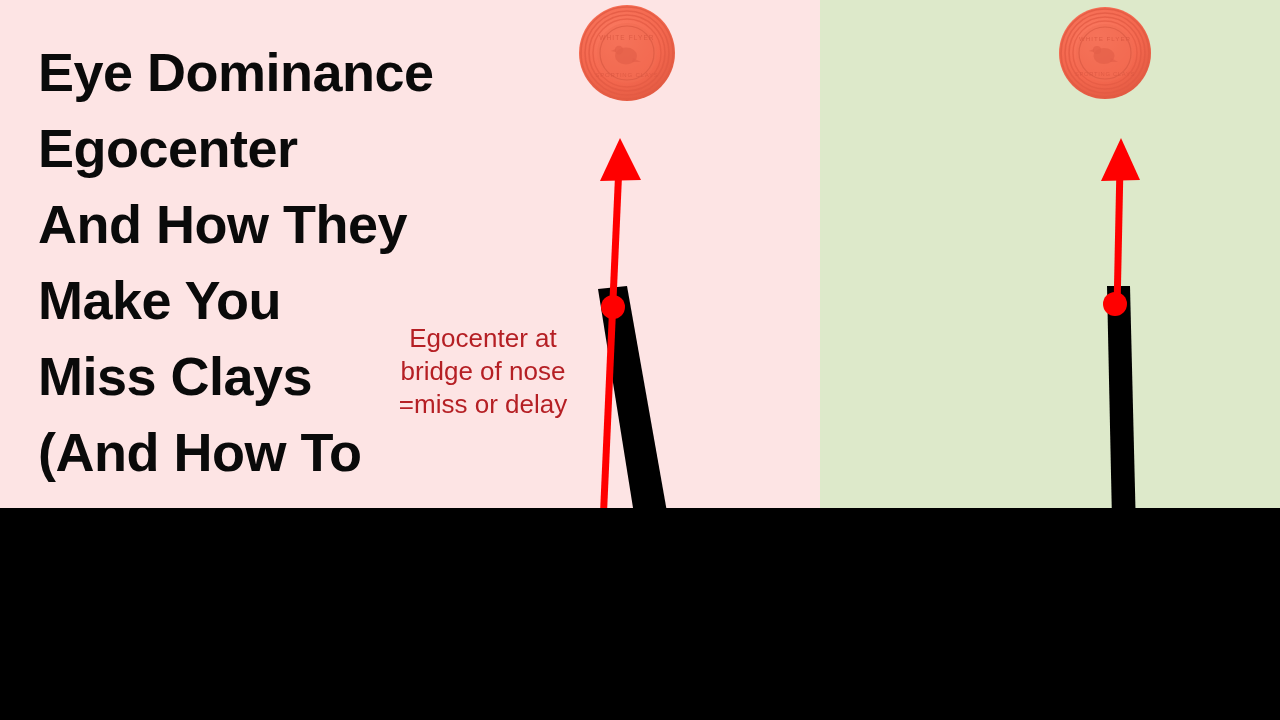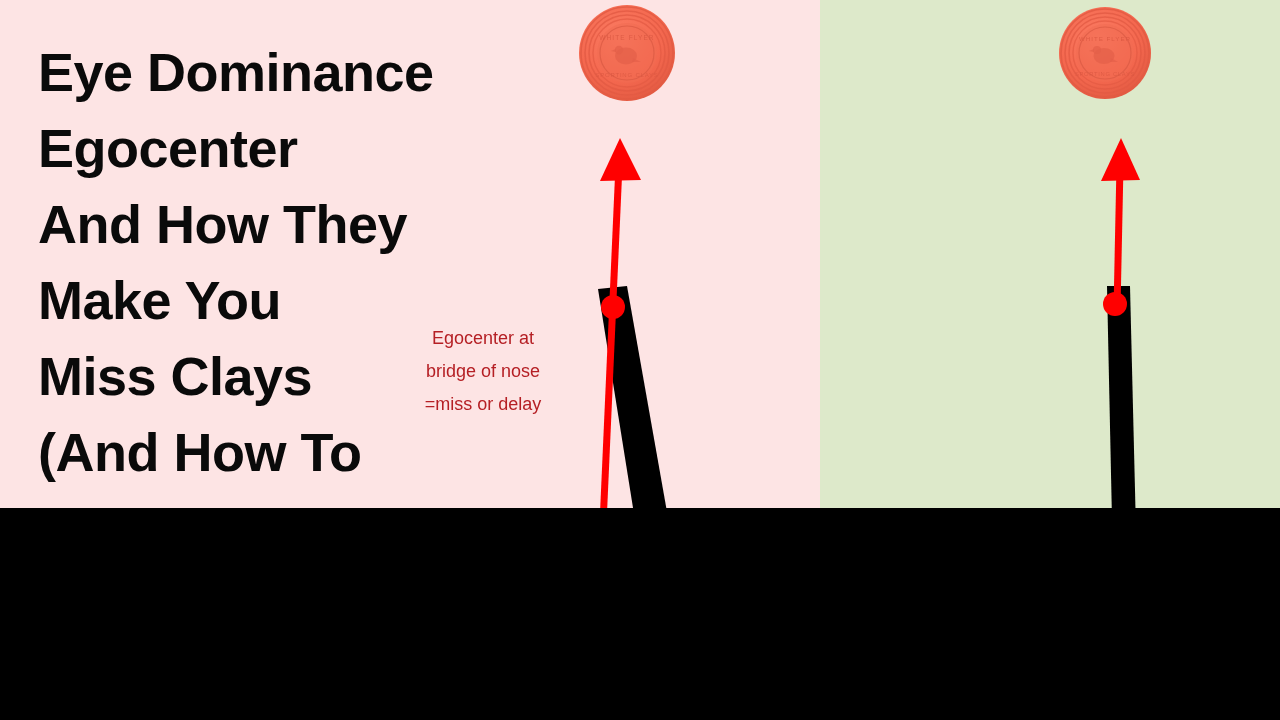--- a/index.html
+++ b/index.html
@@ -44,21 +44,21 @@
     position: absolute;
     font-family: "Liberation Sans", sans-serif;
     font-weight: normal;
     white-space: pre-line;
     text-align: center;
   }
   #note-left {
     left: 388px;
     top: 322px;
     width: 190px;
-    font-size: 18px;
+    font-size: 26px;
     line-height: 33px;
     color: #B51F24;
   }
 
   
   .scene {
     position: absolute;
     left: 0;
     top: 0;
     width: 100%;

